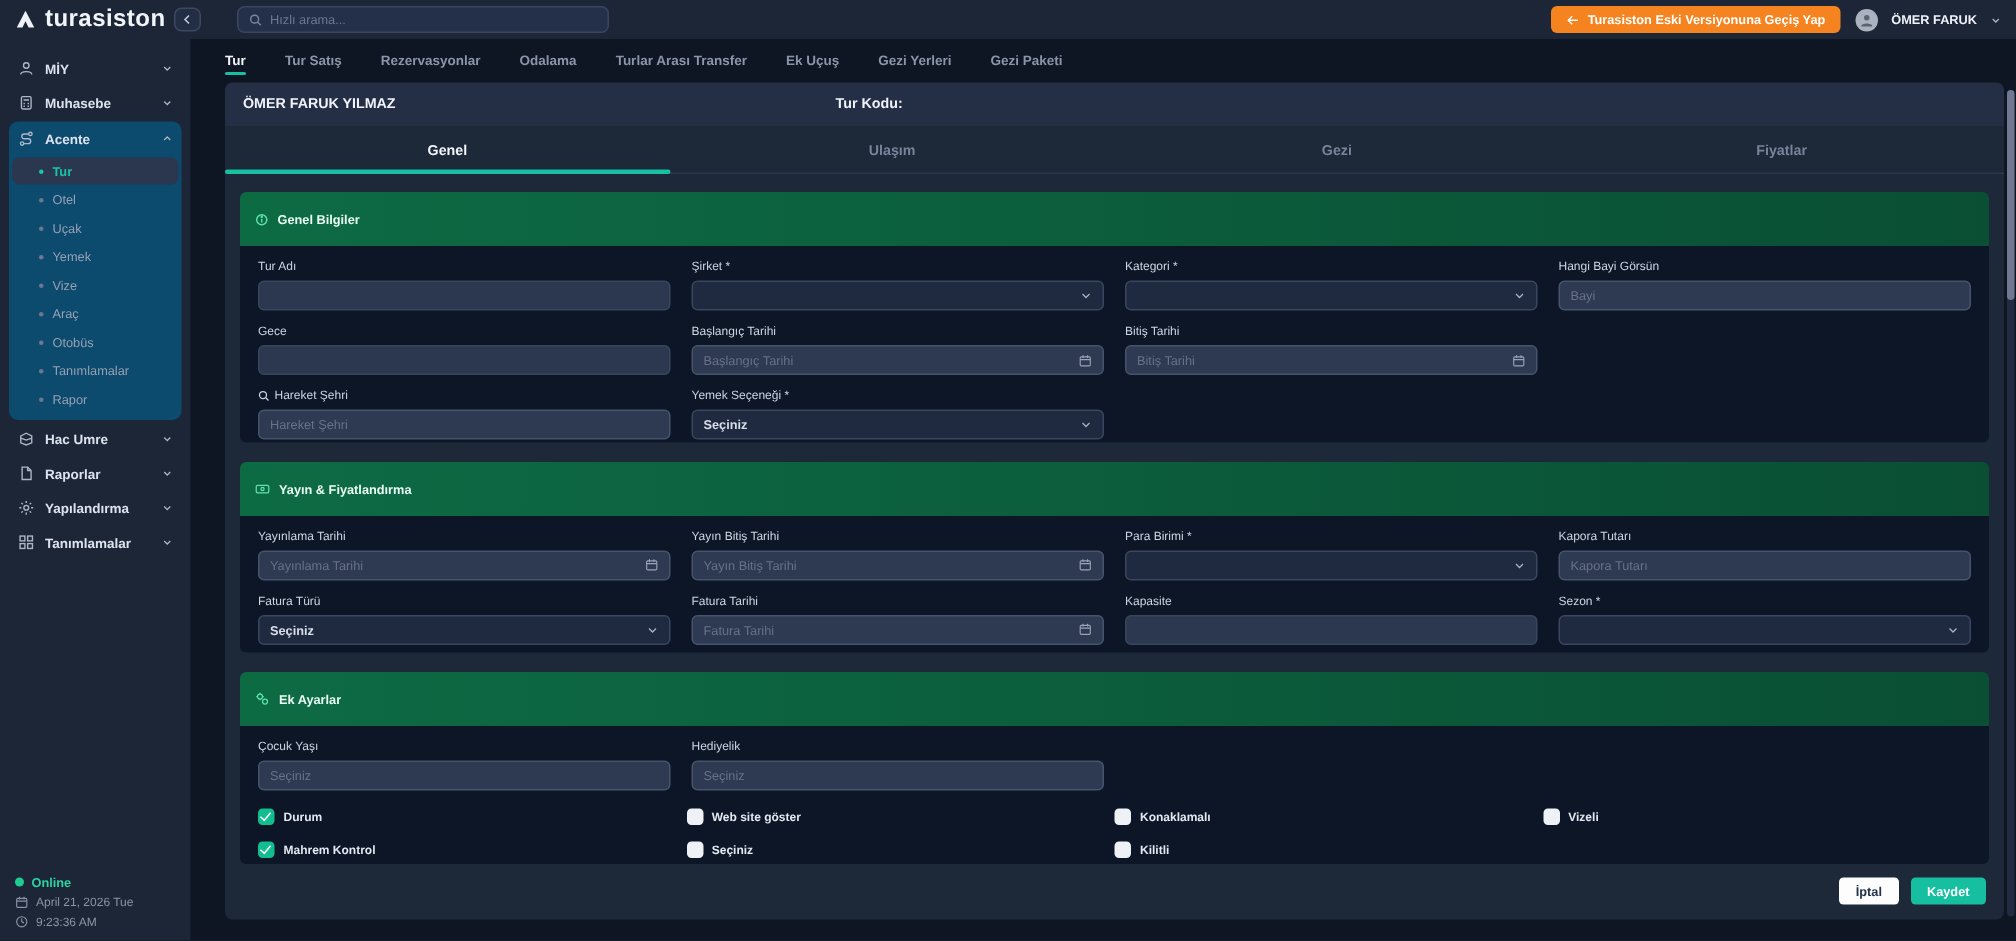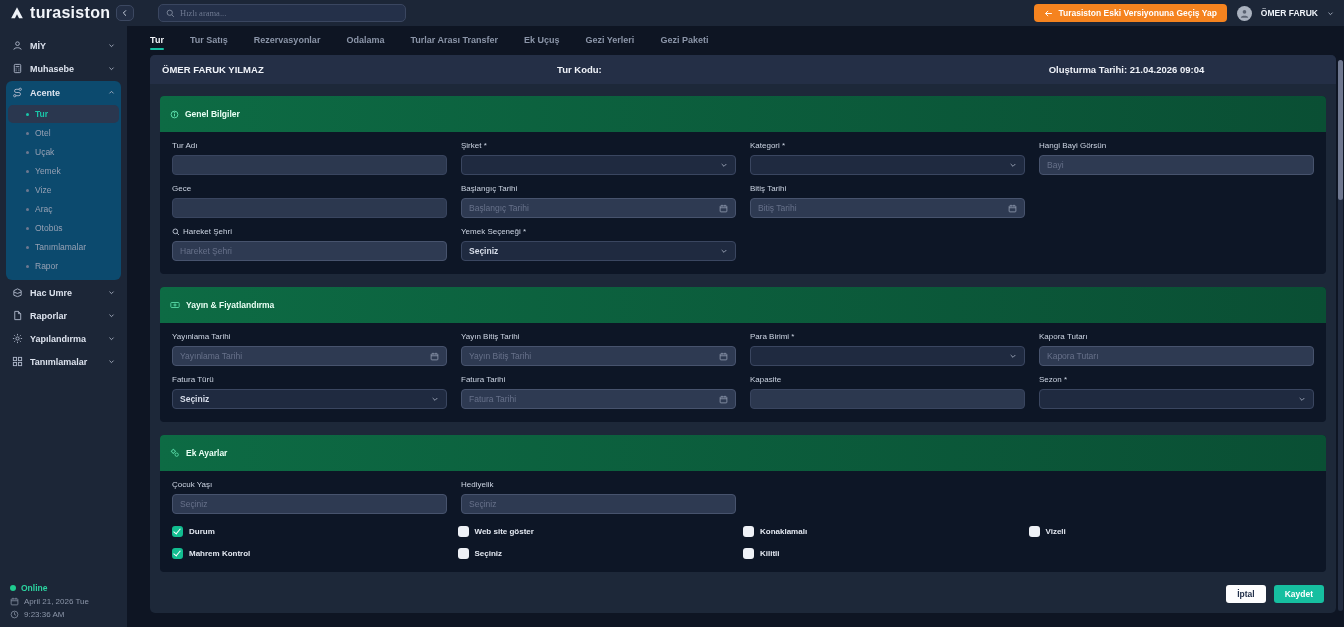--- a/index.html
+++ b/index.html
@@ -23,21 +23,21 @@
     display:flex; align-items:center; justify-content:center; color:#c7cfdd;
     background:#232e44; cursor:pointer; margin-left:4px;
   }
   .searchbox {
     margin-left:14px; width:248px; height:18px; background:#243049;
     border:1px solid #3a4660; border-radius:5px; display:flex; align-items:center;
     gap:5px; padding:0 7px; color:#7d879b;
   }
   .searchbox input {
     background:transparent; border:none; outline:none; color:#cdd5e2;
-    font-size:8.5px; width:100%; font-family:Liberation Serif, serif;
+    font-size:8.5px; width:100%; font-family:Liberation Sans, sans-serif;
   }
   .searchbox input::placeholder { color:#6d7890; }
   .topbar-right { margin-left:auto; display:flex; align-items:center; gap:10px; }
   .legacy-btn {
     background:#f5831f; color:#fff; font-weight:bold; font-size:8.5px;
     border:none; border-radius:4px; padding:4px 10px; cursor:pointer;
     display:flex; align-items:center; gap:5px; font-family:inherit;
   }
   .avatar {
     width:15px; height:15px; border-radius:50%; background:#aab2bf;
@@ -397,23 +397,28 @@
       <div class="page-tab"><span>Turlar Arası Transfer</span></div>
       <div class="page-tab"><span>Ek Uçuş</span></div>
       <div class="page-tab"><span>Gezi Yerleri</span></div>
       <div class="page-tab"><span>Gezi Paketi</span></div>
     </div>
 
     <div class="card">
       <div class="card-header">
         <span>ÖMER FARUK YILMAZ</span>
         <span class="mid">Tur Kodu:</span>
-        <span class="right">Oluşturma Tarihi: 21.04.2026 09:04</span>
       </div>
 
+      <div class="steps">
+        <div class="step active">Genel</div>
+        <div class="step">Ulaşım</div>
+        <div class="step">Gezi</div>
+        <div class="step">Fiyatlar</div>
+      </div>
 
       <div class="card-body">
 
         <div class="section">
           <div class="sec-head">
             <span class="ic">
                 <svg width="9" height="9" viewBox="0 0 24 24" fill="none" stroke="currentColor" stroke-width="2.5">
                   <circle cx="12" cy="12" r="9"></circle>
                   <line x1="12" y1="10" x2="12" y2="17"></line>
                   <circle cx="12" cy="6.5" r="1" fill="currentColor"></circle>

